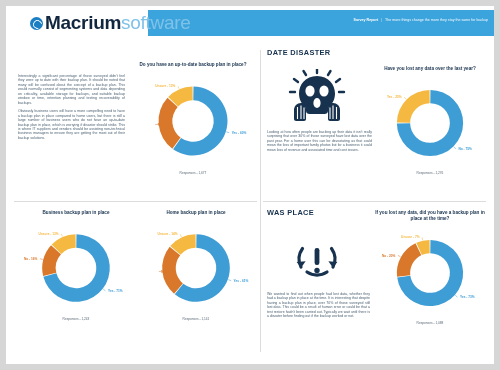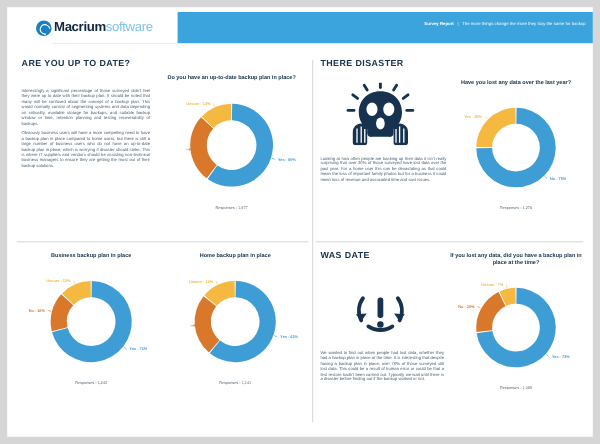--- a/index.html
+++ b/index.html
@@ -16,21 +16,21 @@
   
   .header{position:absolute;left:0;top:4px;width:488px;height:26px;}
   .header-bar{position:absolute;left:38px;top:0;width:450px;height:26px;background:#3ca4dd;}
   .logo-box{position:absolute;left:22px;top:0px;width:120px;height:26px;background:#ffffff;
             display:flex;align-items:center;}
   .logo-mark{width:13px;height:13px;border-radius:50%;background:#1c7fc4;margin-left:2px;
              position:relative;flex:none;}
   .logo-mark:after{content:"";position:absolute;left:3px;top:3px;width:7px;height:7px;
              border:1.6px solid #fff;border-right-color:transparent;border-radius:50%;
              transform:rotate(35deg);}
-  .logo-text{font-size:11px;font-weight:bold;color:#11263f;letter-spacing:-.3px;margin-left:2px;}
+  .logo-text{font-size:19px;font-weight:bold;color:#11263f;letter-spacing:-.3px;margin-left:2px;}
   .logo-text .light{color:#7fc2e8;font-weight:normal;}
   .header-right{position:absolute;right:6px;top:8px;display:flex;align-items:center;gap:3px;
                 font-size:3.6px;color:#ffffff;white-space:nowrap;}
   .hr-strong{font-weight:bold;}
   .hr-sep{opacity:.8;}
   .hr-sub{opacity:.95;}
   
   .grid{position:absolute;left:8px;top:40px;width:472px;height:310px;}
   .panel{position:absolute;}
   .p-tl{left:0;top:0;width:243px;height:150px;}
@@ -74,21 +74,20 @@
       <span class="logo-text"><span>Macrium</span><span class="light">software</span></span>
     </div>
   </div>
 
   <div class="grid">
     <div class="vdiv"></div>
     <div class="hdiv-l"></div>
     <div class="hdiv-r"></div>
 
     <div class="panel p-tl">
-      <div class="ptitle" style="position:absolute;left:4px;top:2px;width:130px;">ARE YOU UP TO DATE?</div>
       <div class="body-col" style="position:absolute;left:4px;top:28px;width:107px;">
         <p>Interestingly a significant percentage of those surveyed didn't feel they were up to date with their backup plan. It should be noted that many will be confused about the concept of a backup plan. This would normally consist of segmenting systems and data depending on criticality, available storage for backups, and suitable backup window or time, retention planning and testing recoverability of backups.</p>
         <p>Obviously business users will have a more compelling need to have a backup plan in place compared to home users, but there is still a large number of business users who do not have an up-to-date backup plan in place, which is worrying if disaster should strike. This is where IT suppliers and vendors should be assisting non-technical business managers to ensure they are getting the most out of their backup solutions.</p>
       </div>
       <div class="chart" style="left:118px;top:16px;width:122px;">
         <div class="chart-title">Do you have an up-to-date backup plan in place?</div>
         <div class="donut-wrap" id="donut0" style="width:112px;height:100px;">
             <svg width="112" height="100" viewBox="0 0 112 100">
               <path d="M56.48169522170051 16.503362921679006 A34.5 34.5 0 1 1 36.11308509214214 79.19149899256195 L44.06785105528529 67.91489939553716 A20.7 20.7 0 1 0 56.28901713302031 30.3020177530074 Z" fill="#3f9dd6"></path>
               <text x="94.64014761921584" y="63.94264578624801" text-anchor="start" class="seg-label" fill="#3f9dd6">Yes - 60%</text>
@@ -99,21 +98,21 @@
               <path d="M31.18277688831654 27.034286219164592 A34.5 34.5 0 0 1 55.51830477829948 16.503362921679006 L55.71098286697969 30.3020177530074 A20.7 20.7 0 0 0 41.10966613298992 36.62057173149876 Z" fill="#f5b942"></path>
               <text x="38.40838015587832" y="17.32532422400872" text-anchor="end" class="seg-label" fill="#f5b942">Unsure - 13%</text>
               <line x1="42.09982382778266" y1="18.878588101060664" x2="40.90838015587832" y2="16.125324224008722" stroke="#f5b942" stroke-width="0.5"></line>
             </svg>
           </div>
         <div class="resp">Responses - 1,677</div>
       </div>
     </div>
 
     <div class="panel p-tr">
-      <div class="ptitle" style="position:absolute;left:4px;top:2px;width:110px;">THERE DISASTER</div>
+      <div class="ptitle" style="position:absolute;left:4px;top:2px;width:110px;">DATE DISASTER</div>
       <div class="icon-wrap" style="position:absolute;left:18px;top:22px;width:72px;height:54px;">
         <svg width="58" height="52" viewBox="0 0 58 52" aria-hidden="true">
           <g fill="#17324e">
             <path d="M29 4 L29 0" stroke="#17324e" stroke-width="2.4" stroke-linecap="round"></path>
             <path d="M18 6 L15.5 2" stroke="#17324e" stroke-width="2.4" stroke-linecap="round"></path>
             <path d="M40 6 L42.5 2" stroke="#17324e" stroke-width="2.4" stroke-linecap="round"></path>
             <path d="M10 13 L6 10" stroke="#17324e" stroke-width="2.4" stroke-linecap="round"></path>
             <path d="M48 13 L52 10" stroke="#17324e" stroke-width="2.4" stroke-linecap="round"></path>
             <path d="M7 23 L2 23" stroke="#17324e" stroke-width="2.4" stroke-linecap="round"></path>
             <path d="M51 23 L56 23" stroke="#17324e" stroke-width="2.4" stroke-linecap="round"></path>
@@ -187,21 +186,21 @@
               <text x="36.61417463170713" y="17.440902672492822" text-anchor="end" class="seg-label" fill="#f5b942">Unsure - 14%</text>
               <line x1="40.39151250640235" y1="18.95538382989088" x2="39.11417463170713" y2="16.240902672492822" stroke="#f5b942" stroke-width="0.5"></line>
             </svg>
           </div>
         <div class="resp">Responses - 1,141</div>
       </div>
     </div>
 
     <div class="panel p-br">
       <div class="ptitle" style="position:absolute;left:4px;top:2px;width:100px;">
-        <div>WAS DATE</div>
+        <div>WAS PLACE</div>
       </div>
       <div class="icon-wrap" style="position:absolute;left:22px;top:30px;width:64px;height:48px;">
         <svg width="52" height="48" viewBox="0 0 52 48" aria-hidden="true">
           <g fill="none" stroke="#17324e" stroke-width="3.2" stroke-linecap="round">
             <path d="M40.5 12.5 A18 18 0 0 1 42 31"></path>
             <path d="M11.5 12.5 A18 18 0 0 0 10 31"></path>
             <path d="M16 36 A18 18 0 0 0 36 36"></path>
           </g>
           <g fill="#17324e">
             <path d="M10.2 31.5 l-4.6 -5.6 l9 -0.6 z"></path>

